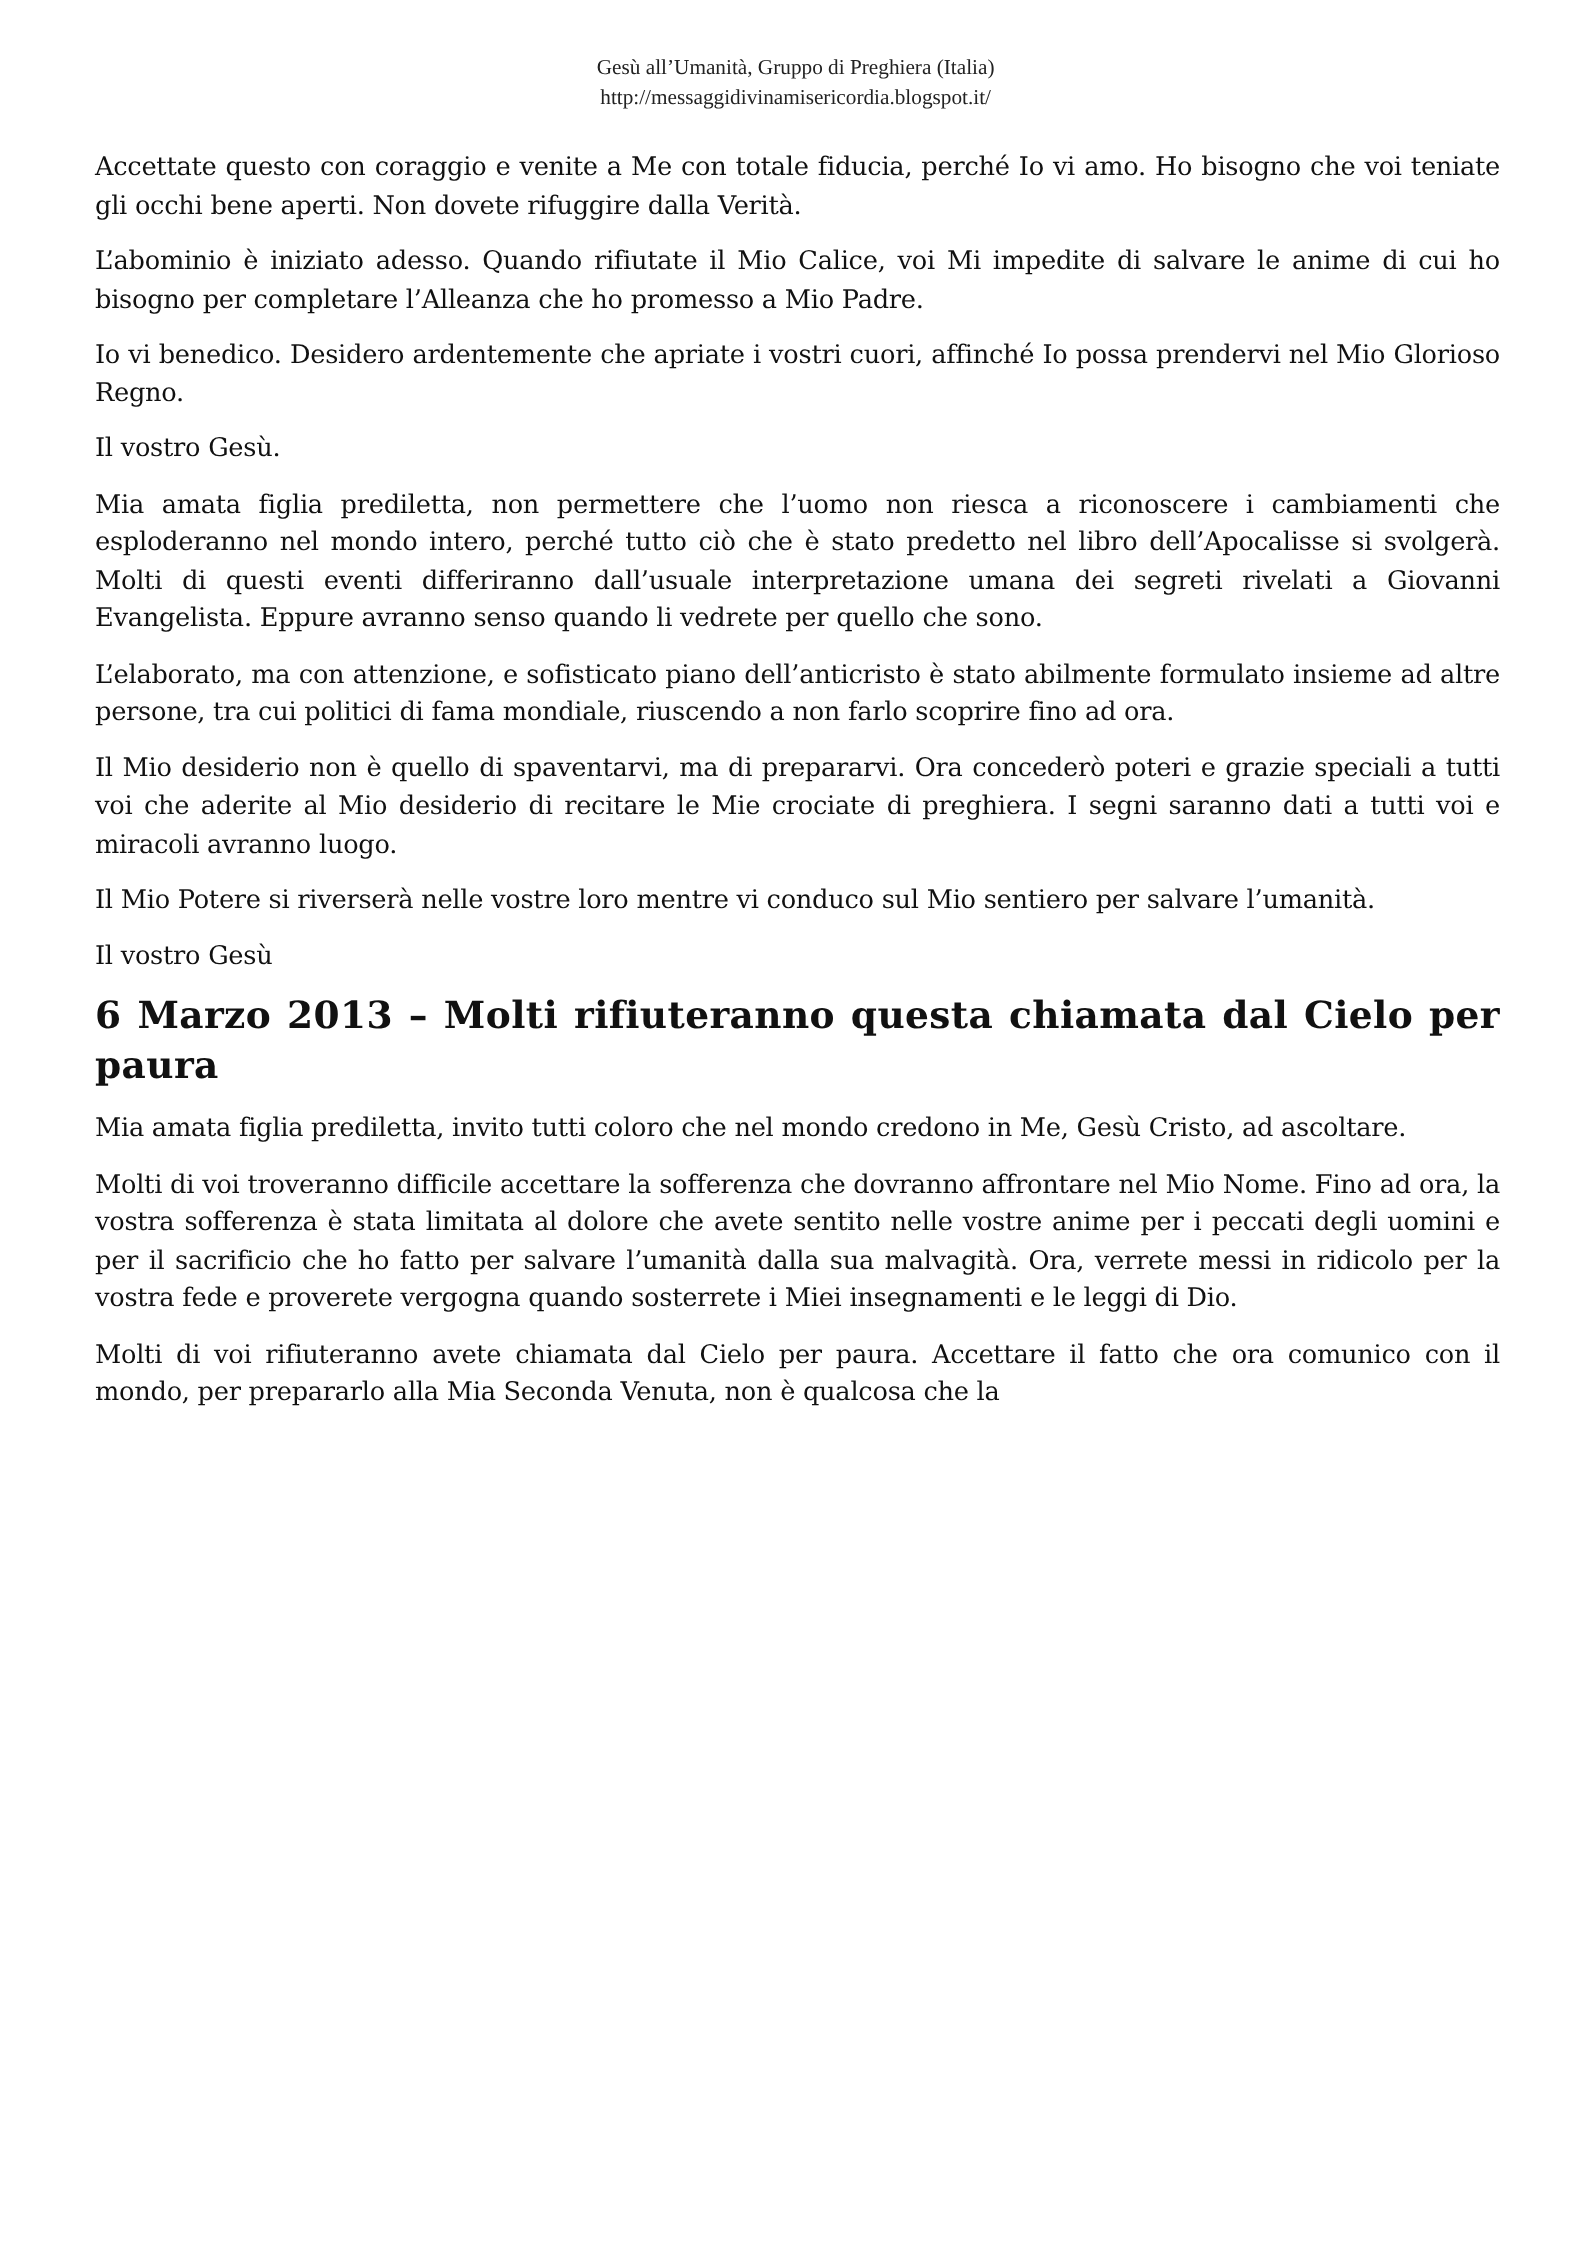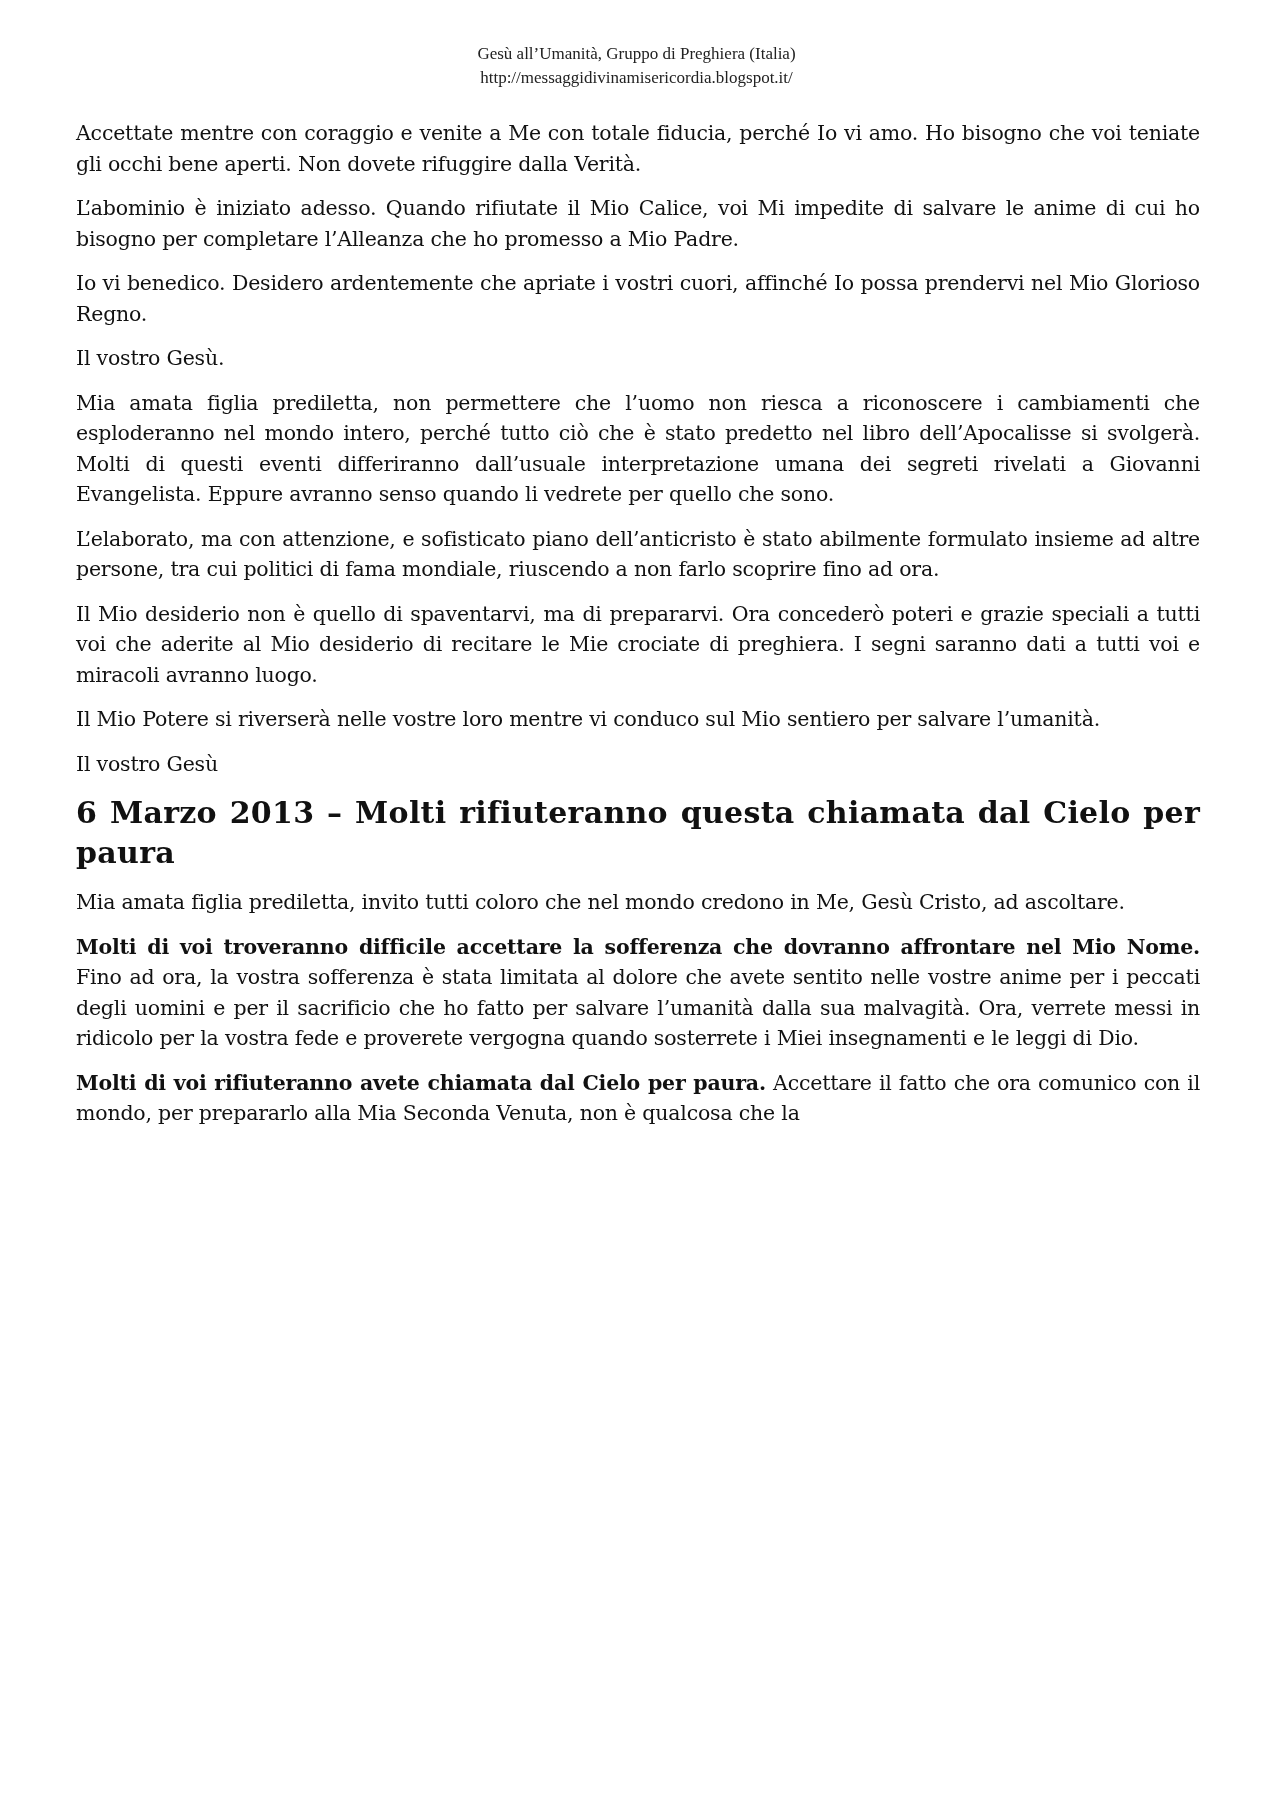--- a/index.html
+++ b/index.html
@@ -3,34 +3,34 @@
   <meta charset="utf-8">
   <style>
     html, body { margin: 0; padding: 0; background: #ffffff; }
     body { width: 1273px; height: 1800px; position: relative; overflow: hidden; color: #111; }
     .page { position: absolute; left: 76px; top: 0; width: 1124px; font-family: "DejaVu Serif", "Liberation Serif", serif; }
     .running-header { position: absolute; left: 0; right: 0; top: 42px; text-align: center; font-family: "Liberation Serif", serif; font-size: 17px; line-height: 24px; color: #222; width: 1273px; }
     .content { position: absolute; top: 118px; left: 0; width: 1124px; }
     p { margin: 0 0 14px 0; font-size: 20.5px; line-height: 30.5px; text-align: justify; letter-spacing: -0.2px; }
     p.sig { margin-bottom: 14px; }
     h2 { margin: 2px 0 14px 0; font-family: "DejaVu Serif", serif; font-weight: bold; font-size: 30px; line-height: 40px; text-align: justify; text-align-last: left; letter-spacing: 0.3px; }
-    b { font-weight: bold; }
+    b { font-weight: normal; }
     .page-number { position: absolute; top: 1842px; left: 0; width: 1123px; text-align: center; font-family: "Liberation Serif", serif; font-size: 25px; color: #222; }
   </style>
 </head>
 <body>
 
 <div class="running-header">
   <div>Gesù all’Umanità, Gruppo di Preghiera (Italia)</div>
   <div>http://messaggidivinamisericordia.blogspot.it/</div>
 </div>
 
 <div class="page">
   <div class="content">
-    <p>Accettate mentre con coraggio e venite a Me con totale fiducia, perché Io vi amo. Ho bisogno che voi teniate gli occhi bene aperti. Non dovete rifuggire dalla Verità.</p>
+    <p>Accettate questo con coraggio e venite a Me con totale fiducia, perché Io vi amo. Ho bisogno che voi teniate gli occhi bene aperti. Non dovete rifuggire dalla Verità.</p>
     <p>L’abominio è iniziato adesso. Quando rifiutate il Mio Calice, voi Mi impedite di salvare le anime di cui ho bisogno per completare l’Alleanza che ho promesso a Mio Padre.</p>
     <p>Io vi benedico. Desidero ardentemente che apriate i vostri cuori, affinché Io possa prendervi nel Mio Glorioso Regno.</p>
     <p class="sig">Il vostro Gesù.</p>
 
     <p>Mia amata figlia prediletta, non permettere che l’uomo non riesca a riconoscere i cambiamenti che esploderanno nel mondo intero, perché tutto ciò che è stato predetto nel libro dell’Apocalisse si svolgerà. Molti di questi eventi differiranno dall’usuale interpretazione umana dei segreti rivelati a Giovanni Evangelista. Eppure avranno senso quando li vedrete per quello che sono.</p>
     <p>L’elaborato, ma con attenzione, e sofisticato piano dell’anticristo è stato abilmente formulato insieme ad altre persone, tra cui politici di fama mondiale, riuscendo a non farlo scoprire fino ad ora.</p>
     <p>Il Mio desiderio non è quello di spaventarvi, ma di prepararvi. Ora concederò poteri e grazie speciali a tutti voi che aderite al Mio desiderio di recitare le Mie crociate di preghiera. I segni saranno dati a tutti voi e miracoli avranno luogo.</p>
     <p>Il Mio Potere si riverserà nelle vostre loro mentre vi conduco sul Mio sentiero per salvare l’umanità.</p>
     <p class="sig">Il vostro Gesù</p>
 

